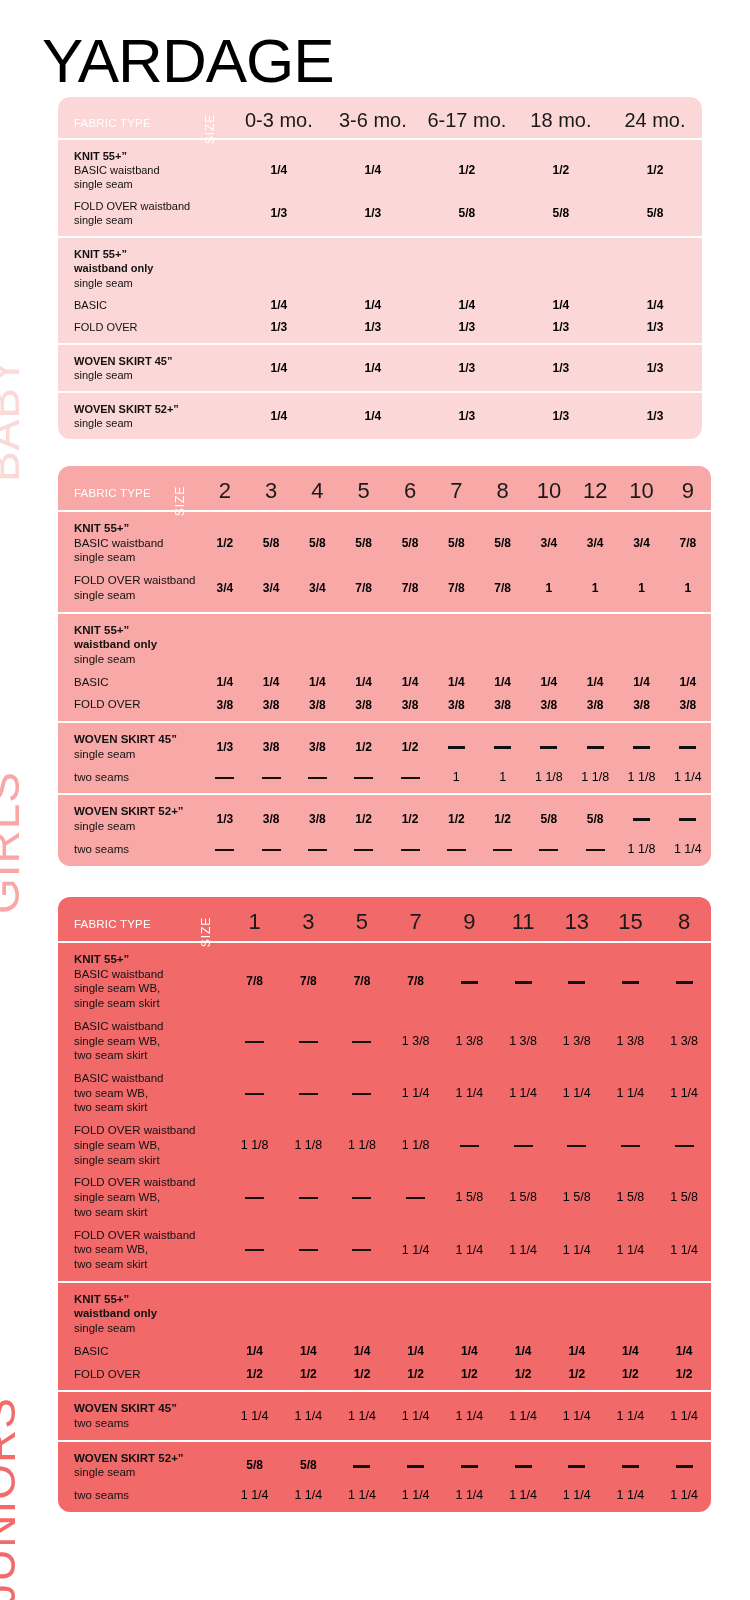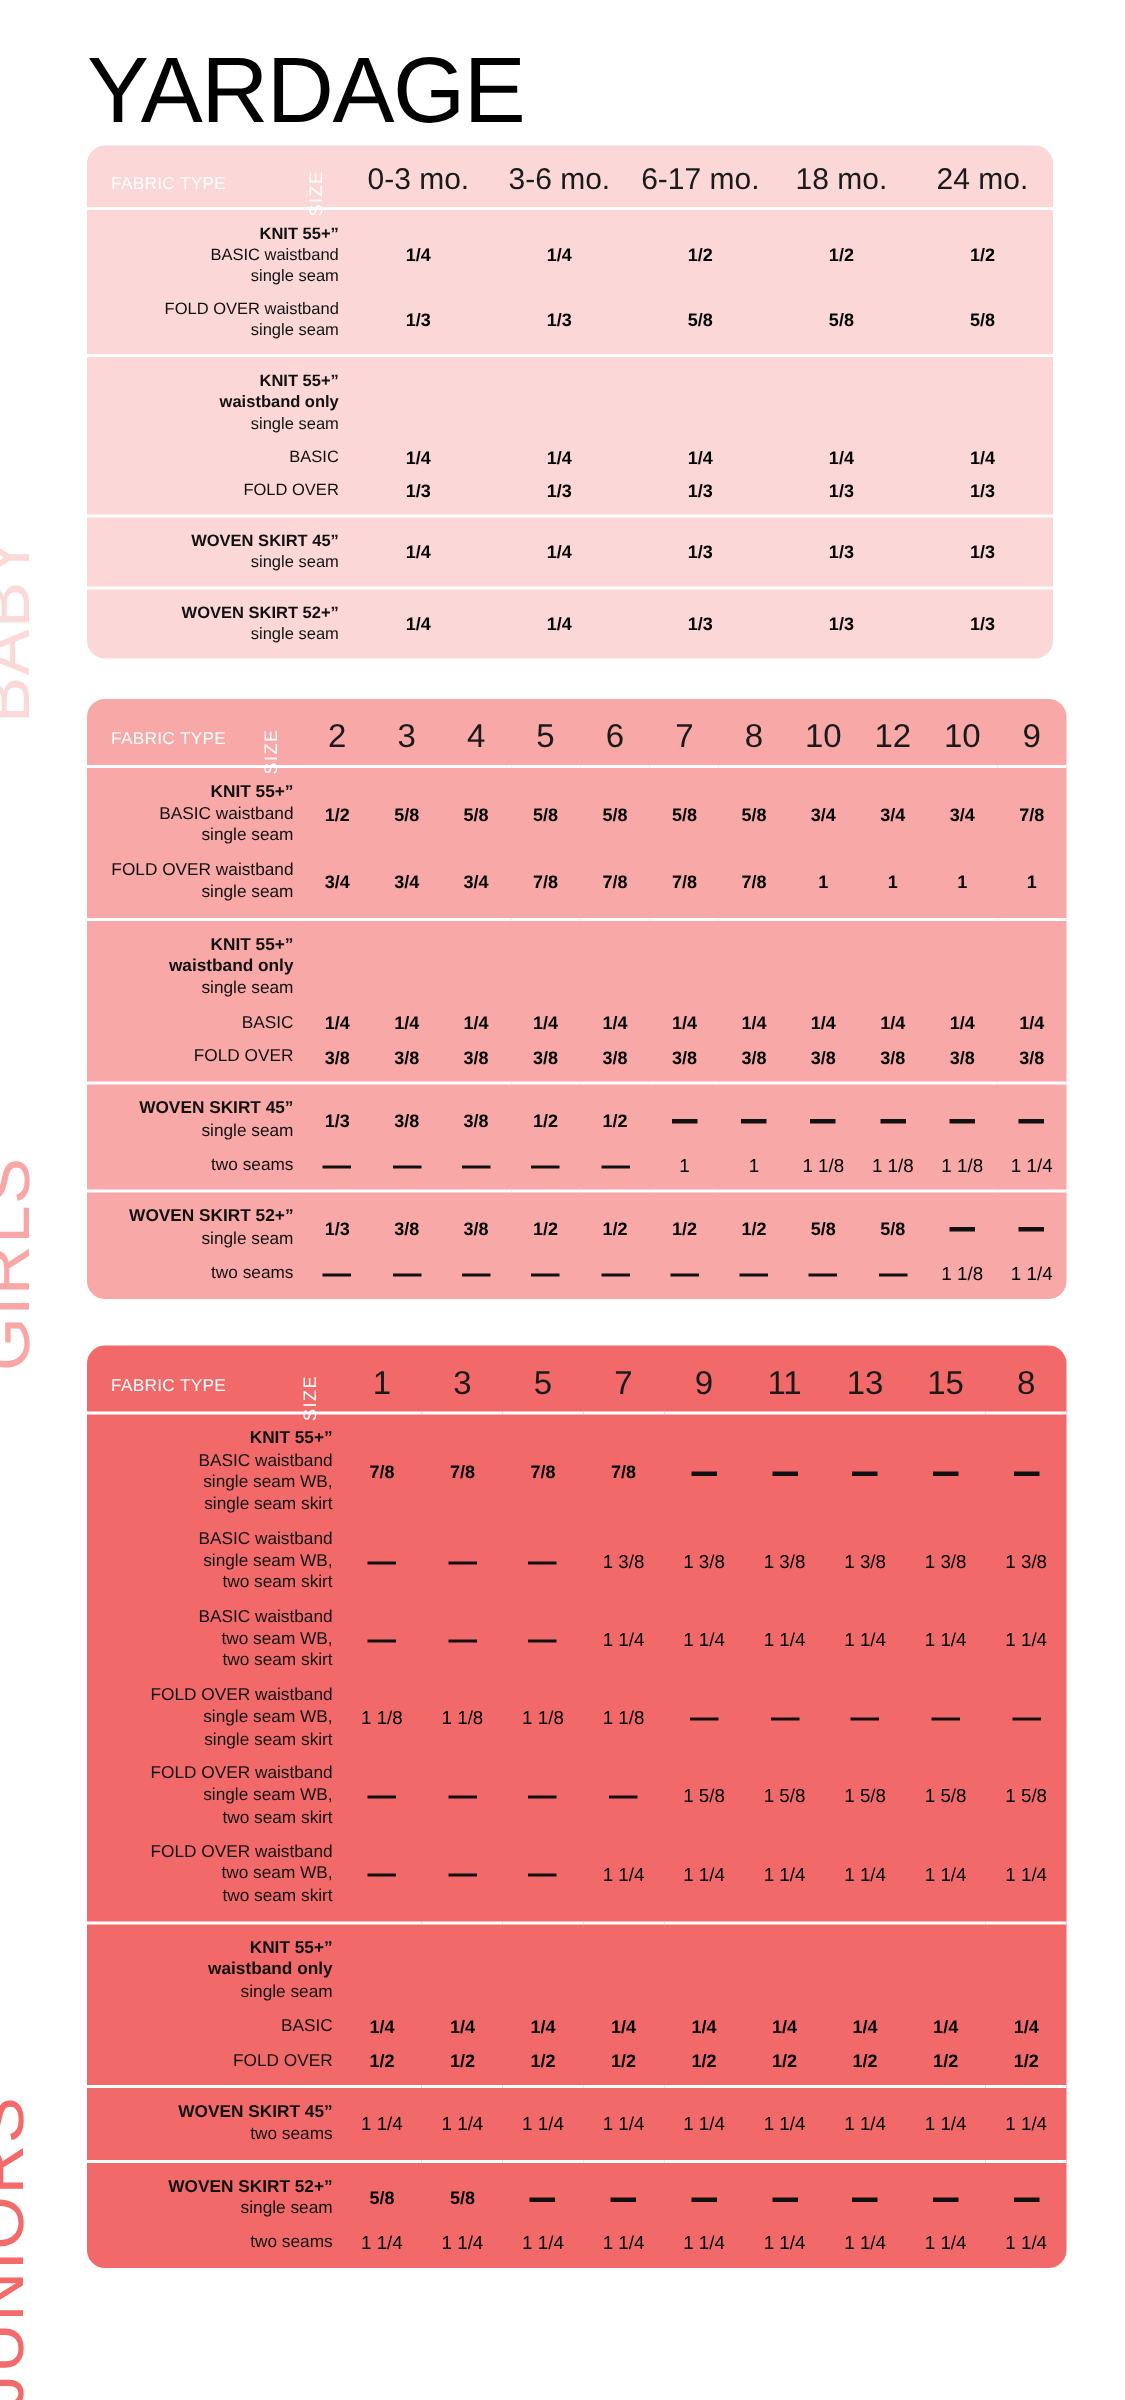--- a/index.html
+++ b/index.html
@@ -12,21 +12,21 @@
   body {
     width: 750px;
     height: 1600px;
     position: relative;
     overflow: hidden;
   }
 
   
   .title {
     position: absolute;
-    left: 58px;
+    left: 42px;
     top: 30px;
     font-size: 62px;
     line-height: 62px;
     font-weight: 400;
     letter-spacing: -1px;
     color: #000000;
     font-family: "Liberation Sans", sans-serif;
     z-index: 5;
   }
 
@@ -100,21 +100,21 @@
     font-weight: 400;
     vertical-align: bottom;
     padding-bottom: 6px !important;
   }
   .panel-baby    .size-head { font-size: 20px; }
   .panel-girls   .size-head { font-size: 22px; }
   .panel-juniors .size-head { font-size: 22px; }
 
   
   .label-cell {
-    text-align: right;
+    text-align: left;
     padding: 4px 6px 4px 16px;
     color: #111111;
     line-height: 1.28;
   }
   .panel-baby .label-cell   { font-size: 11px; }
   .panel-girls .label-cell  { font-size: 11.5px; }
   .panel-juniors .label-cell{ font-size: 11.5px; }
 
   .label-cell .strong { font-weight: 700; display: block; }
   .label-cell .light  { font-weight: 400; display: block; }

